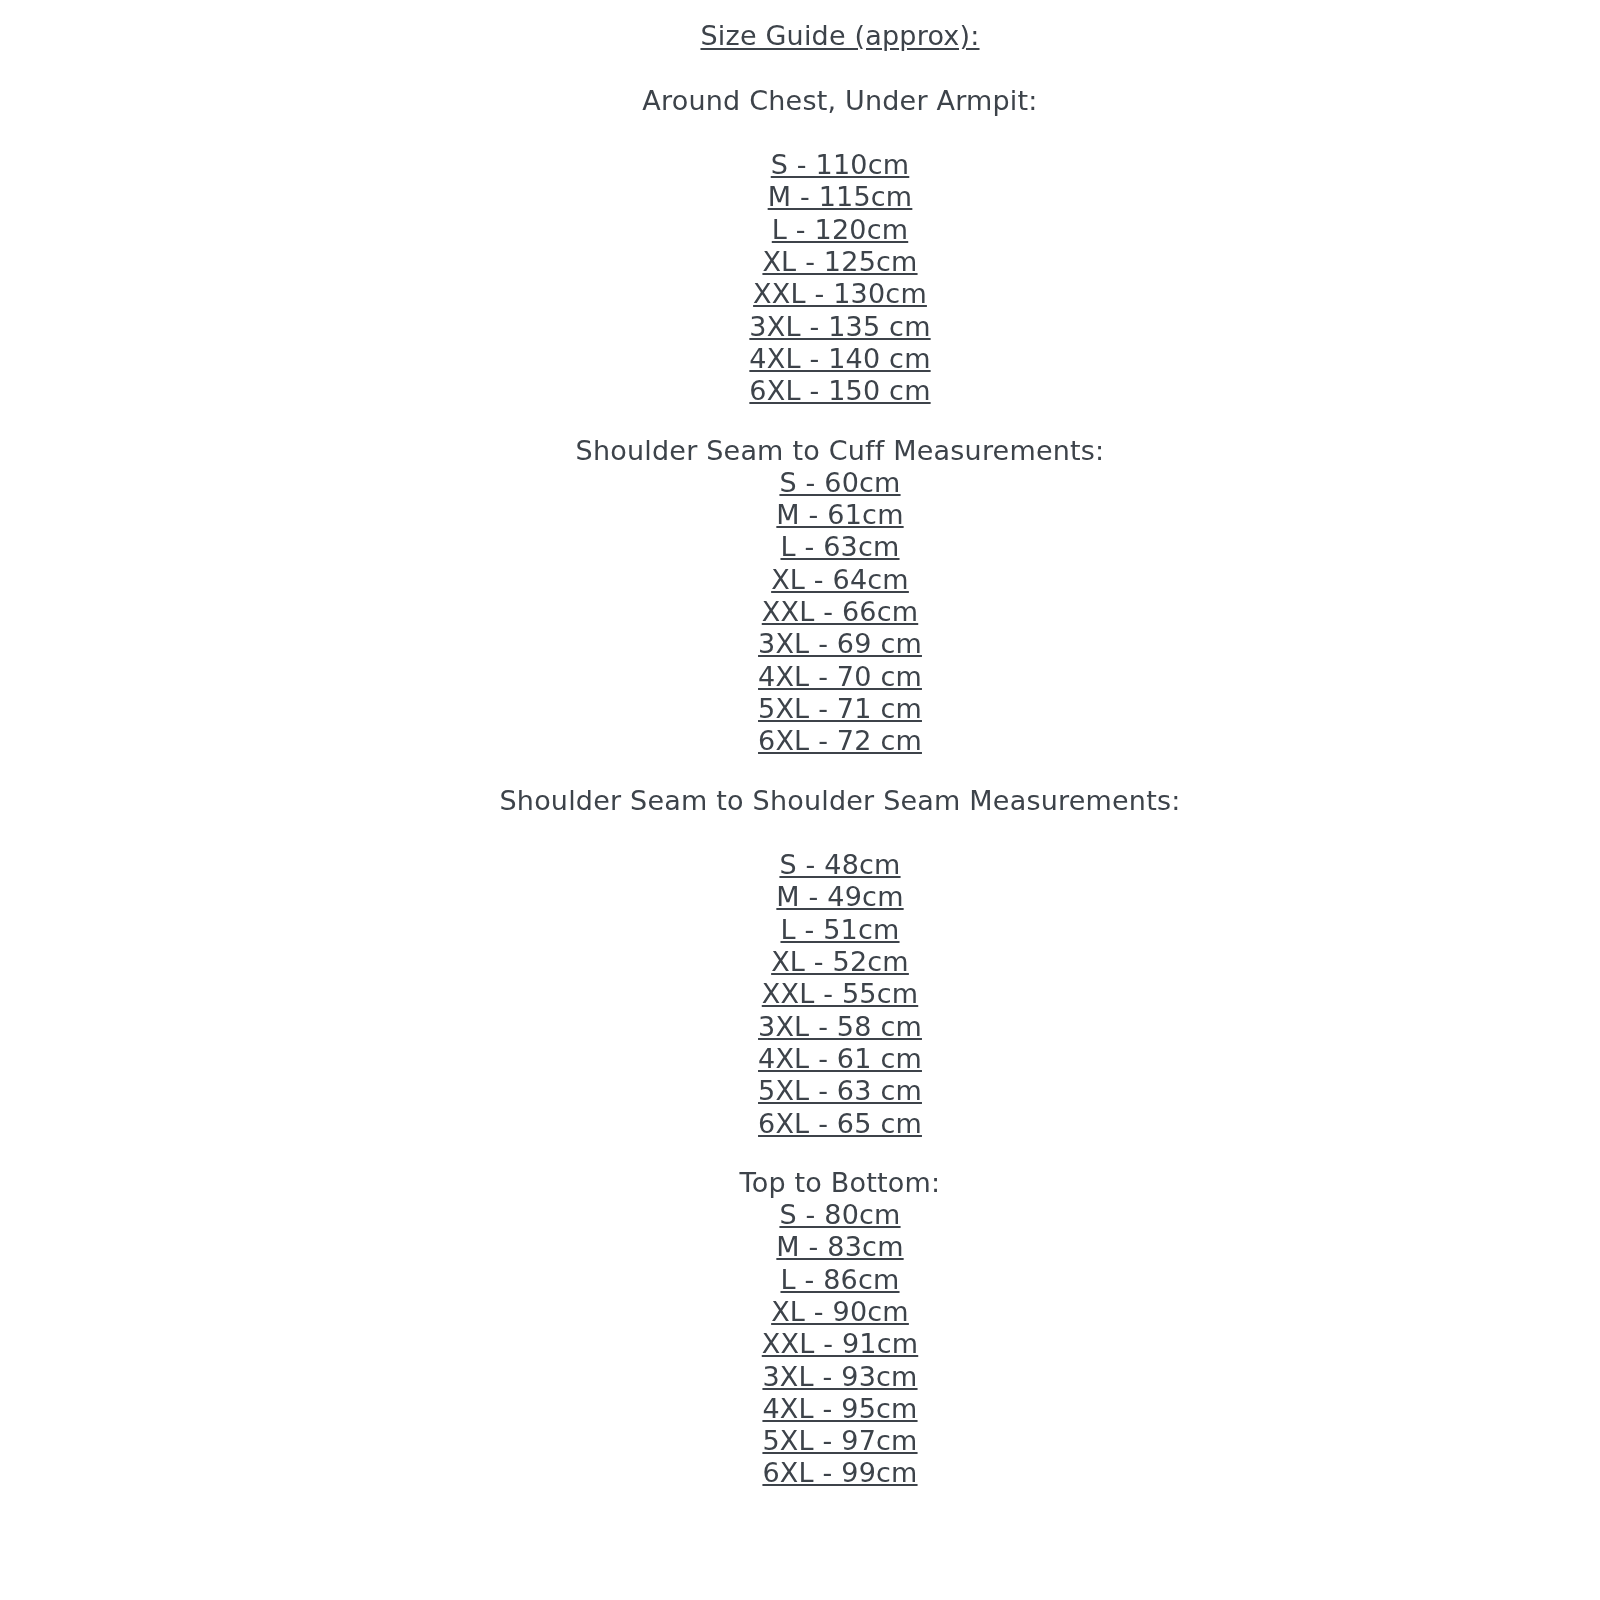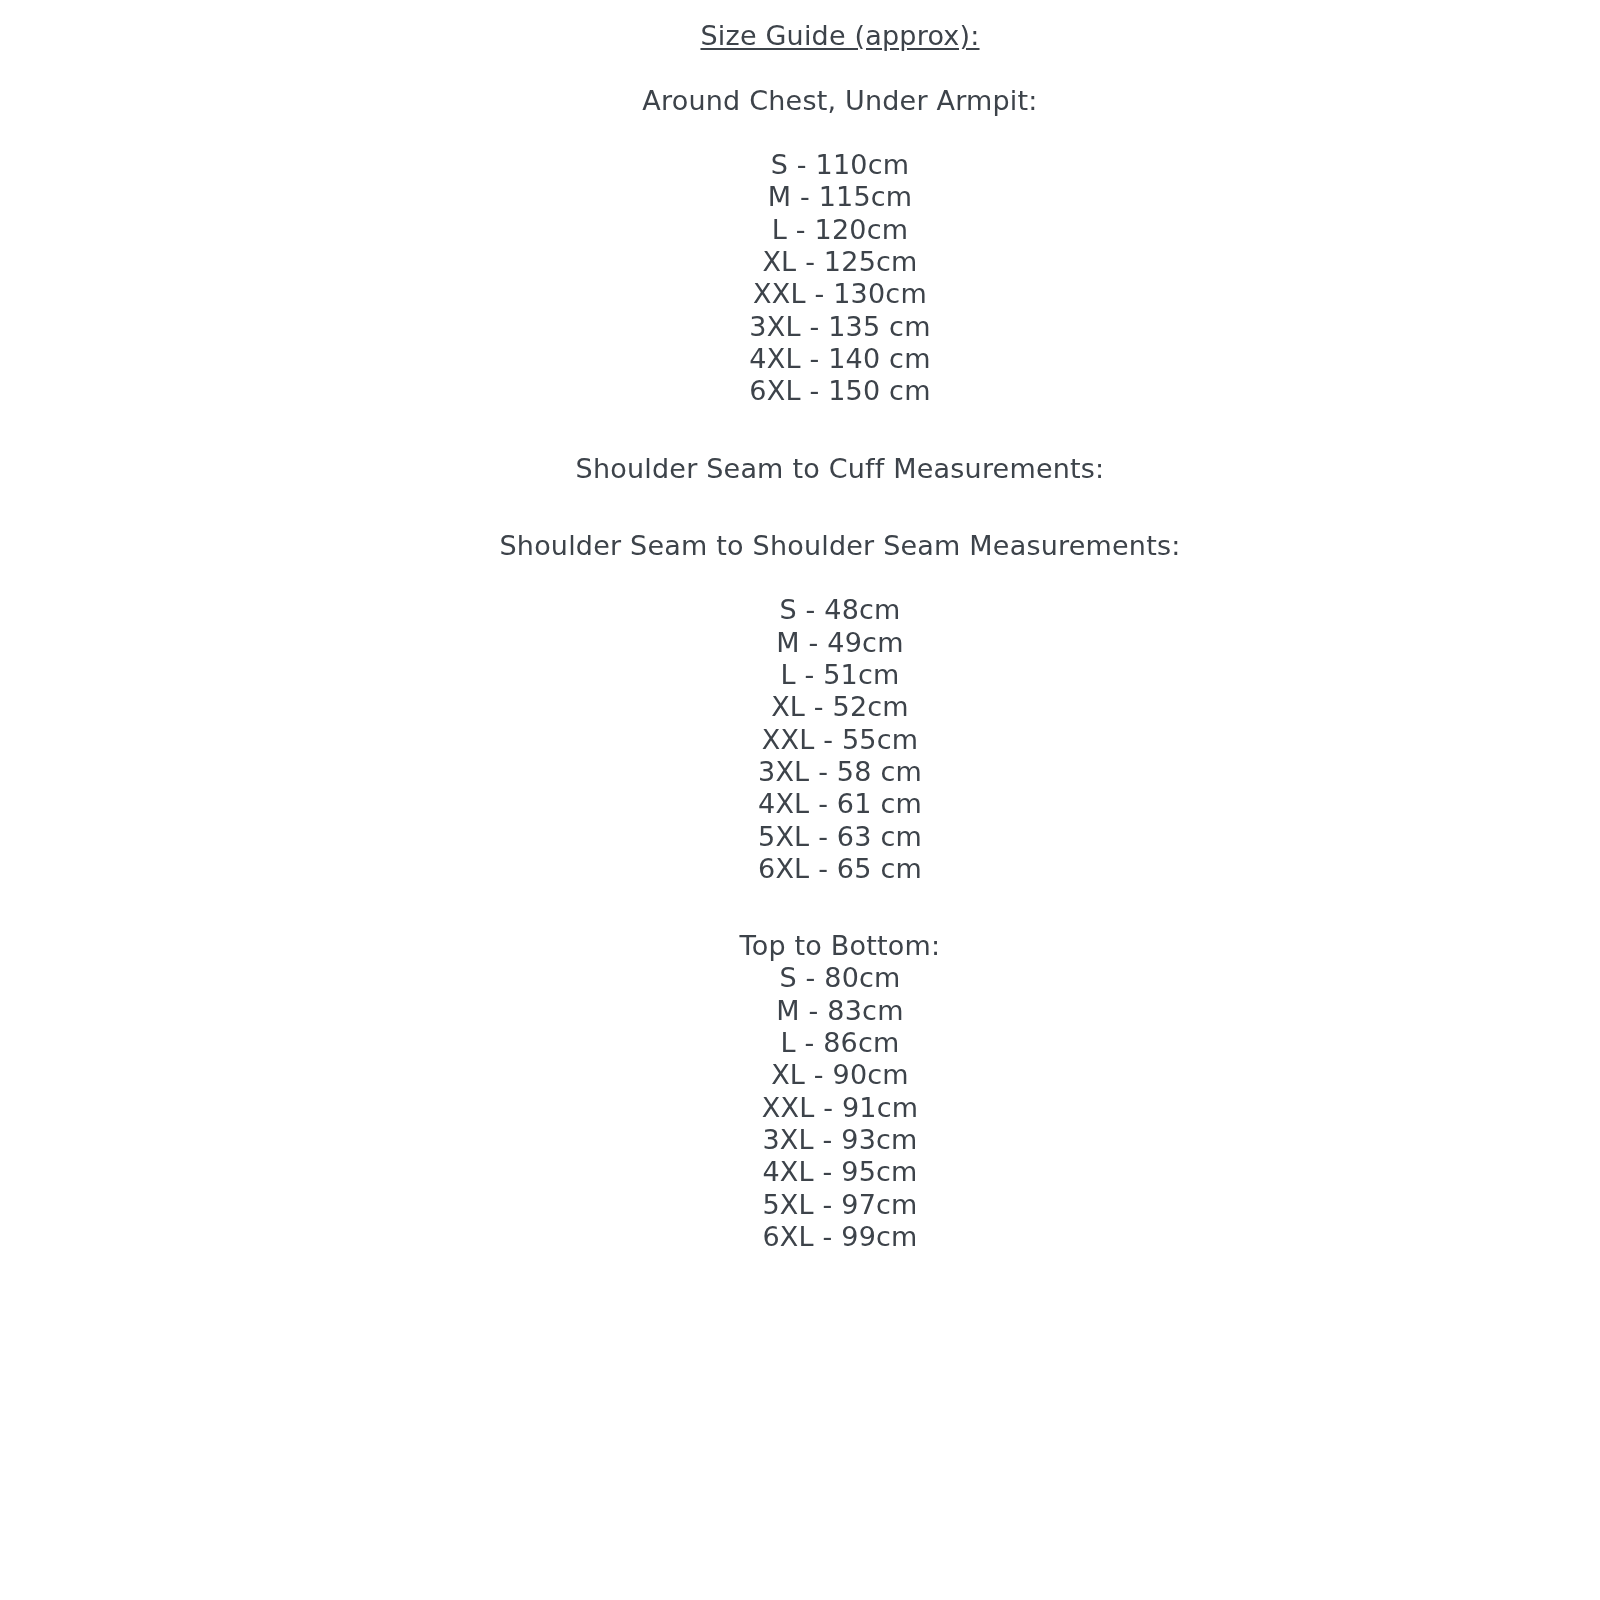--- a/index.html
+++ b/index.html
@@ -25,36 +25,37 @@
     letter-spacing: 0.2px;
   }
   .page-title {
     margin: 0 0 32.3px 0; 
     font-size: 27px;
     font-weight: 400;
     text-decoration: underline;
     text-underline-offset: 3px;
   }
   .section {
-    margin-top: 45px; 
+    margin-top: 27px; 
   }
   .section:first-of-type {
     margin-top: 0;
   }
   .section-heading {
     margin: 0;
     font-size: 27px;
     font-weight: 400;
   }
   .section.gap-after-heading .section-heading {
     margin-bottom: 32.3px; 
     text-align: center;
   }
   .size-row {
     white-space: pre;
+    text-decoration: underline;
   }
 </style>
 </head>
 <body style="background: rgb(255, 255, 255); color: rgb(61, 67, 74);">
 
 <main class="doc">
   <h1 class="page-title">Size Guide (approx):</h1>
   <div id="sections">
   <section class="section gap-after-heading">
     <h2 class="section-heading">Around Chest, Under Armpit:</h2>
@@ -66,20 +67,32 @@
           <div class="size-row">XL - 125cm</div>
           <div class="size-row">XXL - 130cm</div>
           <div class="size-row">3XL - 135 cm</div>
           <div class="size-row">4XL - 140 cm</div>
           <div class="size-row">6XL - 150 cm</div>
         </div>
   </section>
 
   <section class="section">
     <h2 class="section-heading">Shoulder Seam to Cuff Measurements:</h2>
+    <div class="size-rows">
+
+    <div class="size-row">S - 60cm</div>
+          <div class="size-row">M - 61cm</div>
+          <div class="size-row">L - 63cm</div>
+          <div class="size-row">XL - 64cm</div>
+          <div class="size-row">XXL - 66cm</div>
+          <div class="size-row">3XL - 69 cm</div>
+          <div class="size-row">4XL - 70 cm</div>
+          <div class="size-row">5XL - 71 cm</div>
+          <div class="size-row">6XL - 72 cm</div>
+        </div>
   </section>
 
   <section class="section gap-after-heading">
     <h2 class="section-heading">Shoulder Seam to Shoulder Seam Measurements:</h2>
     <div class="size-rows">
 
     <div class="size-row">S - 48cm</div>
           <div class="size-row">M - 49cm</div>
           <div class="size-row">L - 51cm</div>
           <div class="size-row">XL - 52cm</div>

